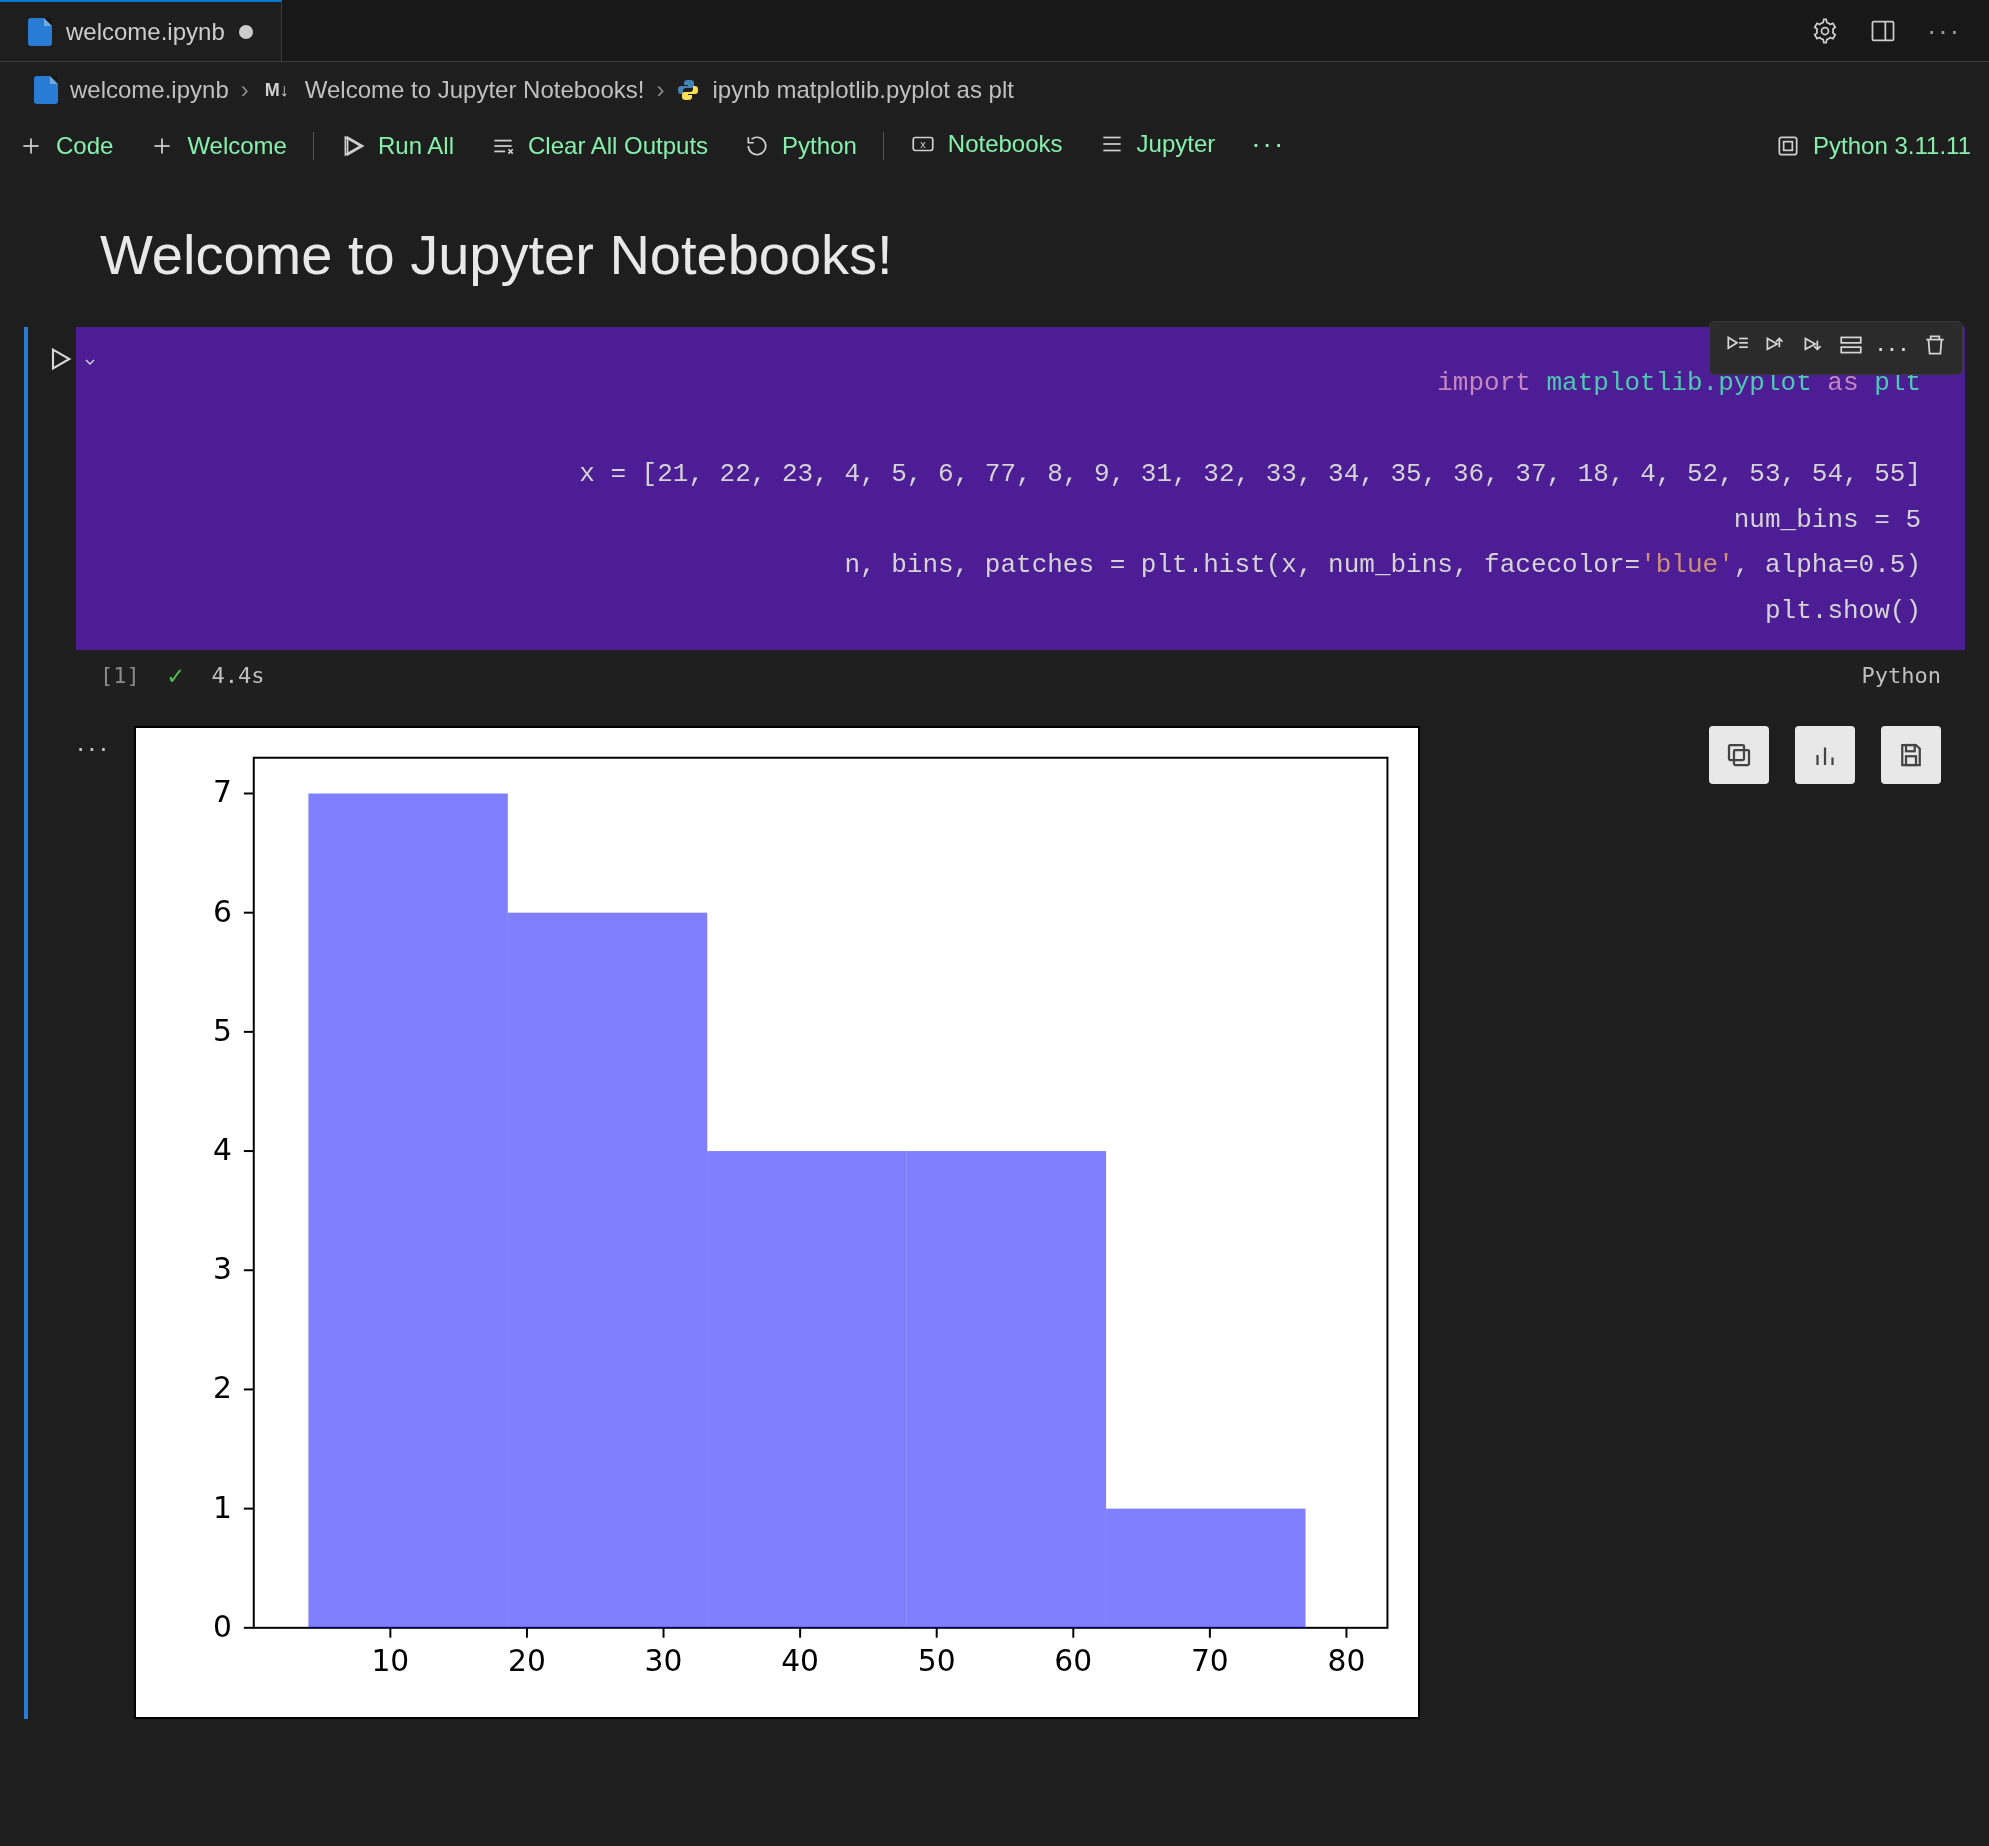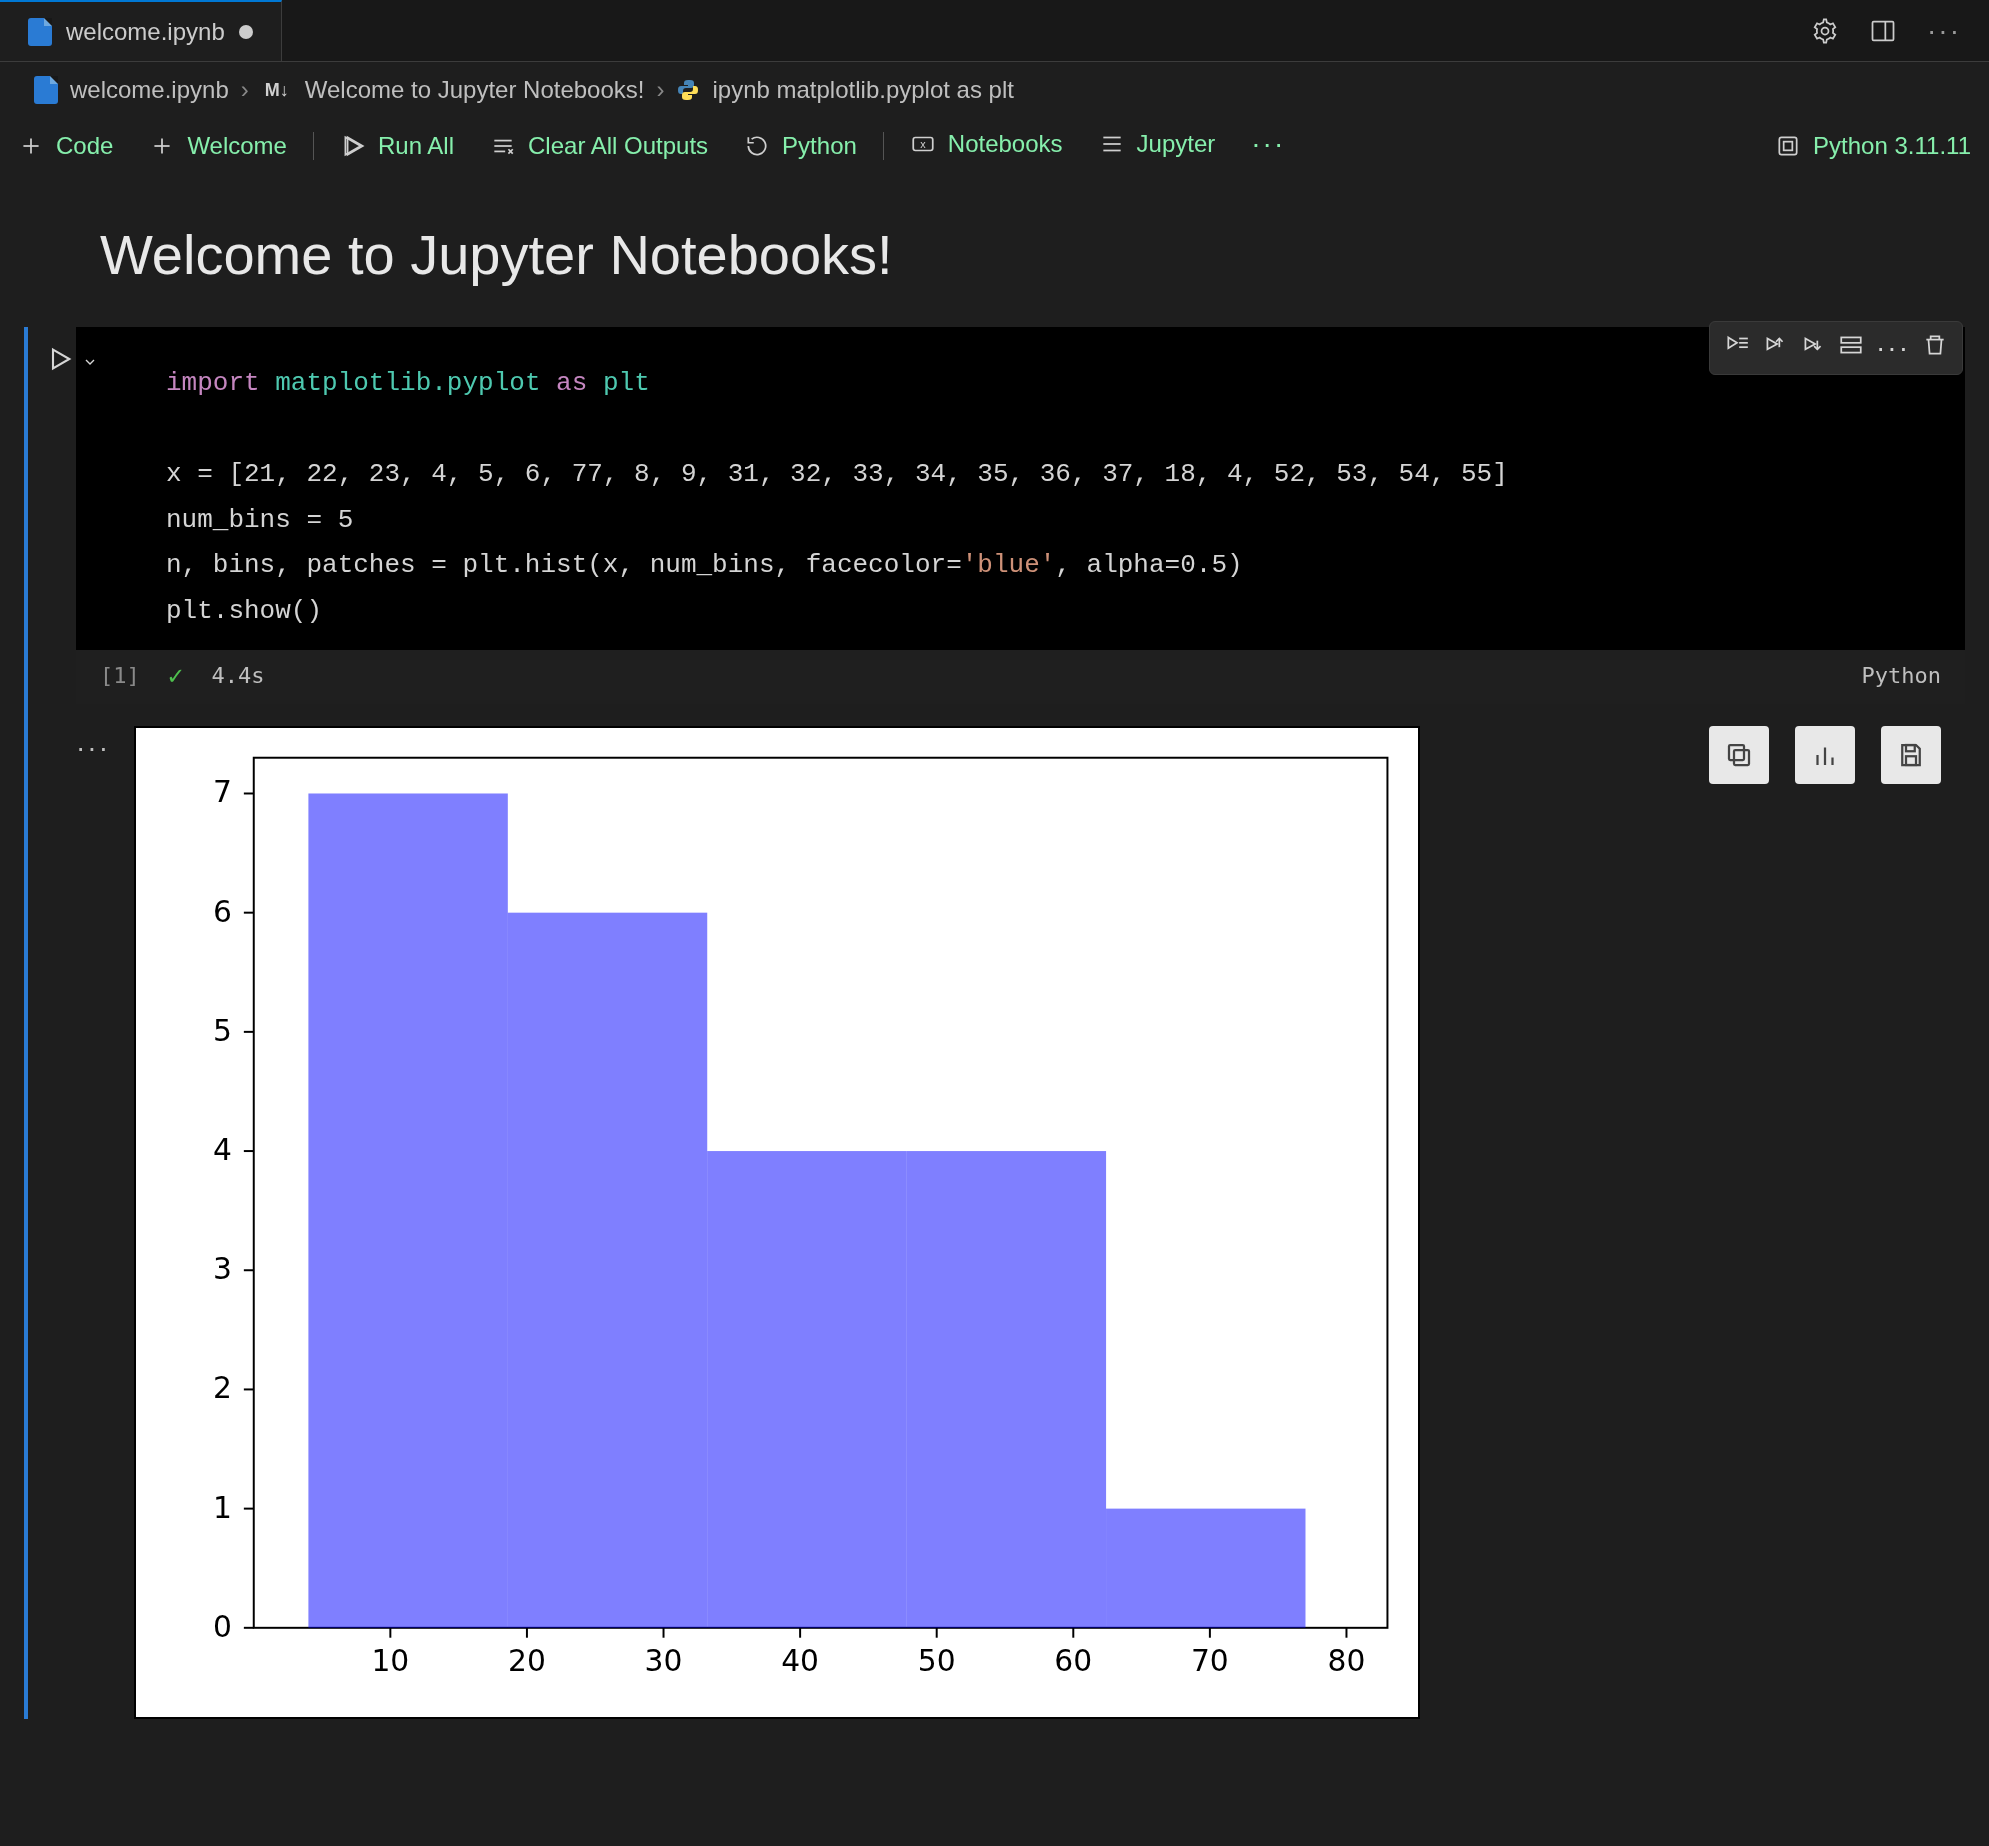--- a/index.html
+++ b/index.html
@@ -64,23 +64,23 @@
   .cell-top-toolbar{
     position:absolute;top:-6px;right:2px;display:flex;gap:12px;
     background:#2b2b2b;border:1px solid #3a3a3a;border-radius:6px;padding:10px 14px;
   }
   .cell-top-toolbar svg{width:26px;height:26px;stroke:#d6d6d6;fill:none;stroke-width:1.6;}
   .gutter{position:absolute;left:18px;top:18px;display:flex;flex-direction:column;align-items:center;gap:14px;color:#cfcfcf;}
   .gutter .run svg{width:28px;height:28px;stroke:#d6d6d6;fill:none;stroke-width:1.8;}
   .gutter .chev svg{width:16px;height:16px;stroke:#d6d6d6;fill:none;stroke-width:2;}
   .gutter-row{display:flex;gap:8px;align-items:center;}
   .editor{
-    background:#000000;border-radius:0px;padding:34px 44px 18px 90px;
+    background:#4c1d95;border-radius:0px;padding:34px 44px 18px 90px;
     font-family:Consolas,"Courier New",monospace;font-size:26px;line-height:1.75;color:#d4d4d4;
-    white-space:pre;overflow-x:auto;margin-left:40px;
+    white-space:pre;overflow-x:auto;margin-left:40px;text-align:right;
   }
   .tok-kw{color:#c586c0;}
   .tok-str{color:#ce9178;}
   .tok-mpl{color:#4ec9b0;}
   .tok-plain{color:#d4d4d4;}
   
   .status{
     display:flex;align-items:center;justify-content:space-between;
     background:#1f1f1f;padding:10px 24px 14px 24px;margin-left:40px;margin-top:-2px;
     font-family:Consolas,monospace;color:#bfbfbf;font-size:22px;

